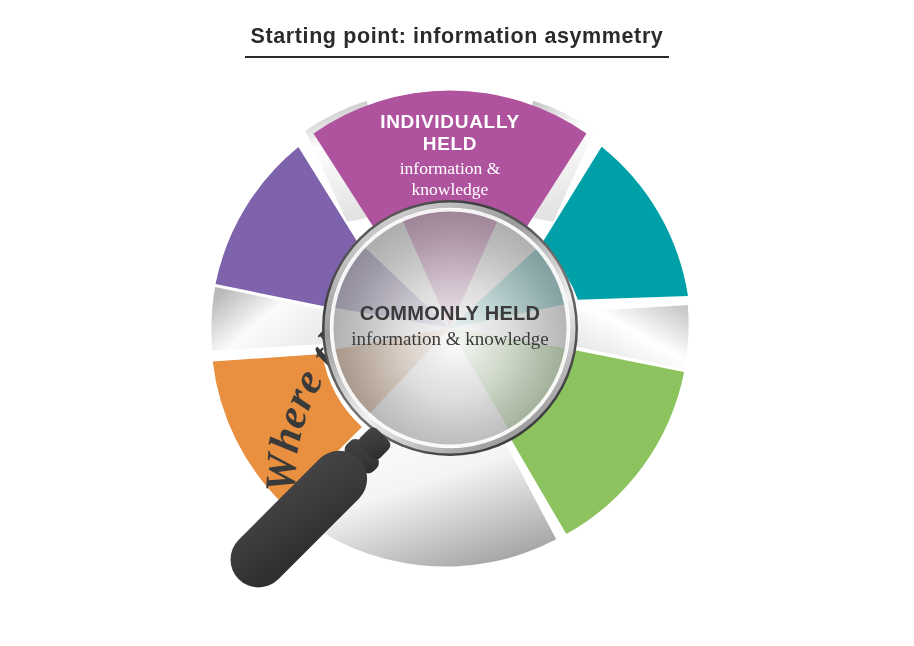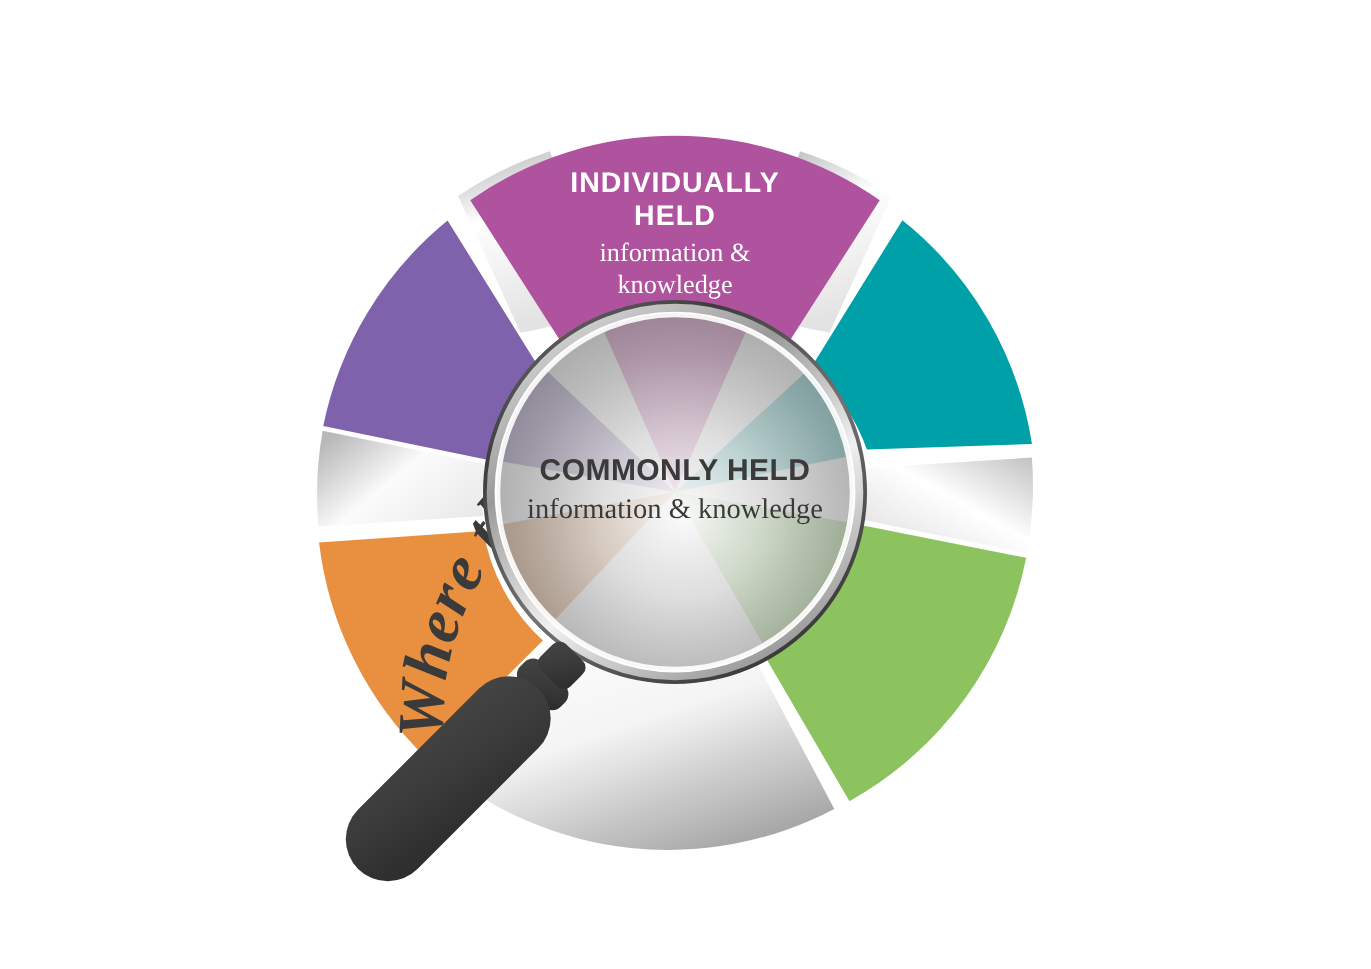--- a/index.html
+++ b/index.html
@@ -79,20 +79,23 @@
     font-weight: bold;
     font-style: italic;
     letter-spacing: 0.5px;
   }
 </style>
 </head>
 <body>
 
 <div id="stage">
 
+  <div id="title-block">
+    <div id="page-title">Starting point: information asymmetry</div>
+  </div>
 
   <svg id="diagram-svg" viewBox="0 0 914 646">
     <defs>
 
       <linearGradient id="gapGradTop" x1="0" y1="0" x2="0.25" y2="1">
         <stop offset="0%" stop-color="#b4b4b4"></stop>
         <stop offset="40%" stop-color="#ffffff"></stop>
         <stop offset="100%" stop-color="#e3e3e3"></stop>
       </linearGradient>
       <linearGradient id="gapGradRight" x1="1" y1="0" x2="0" y2="1">

